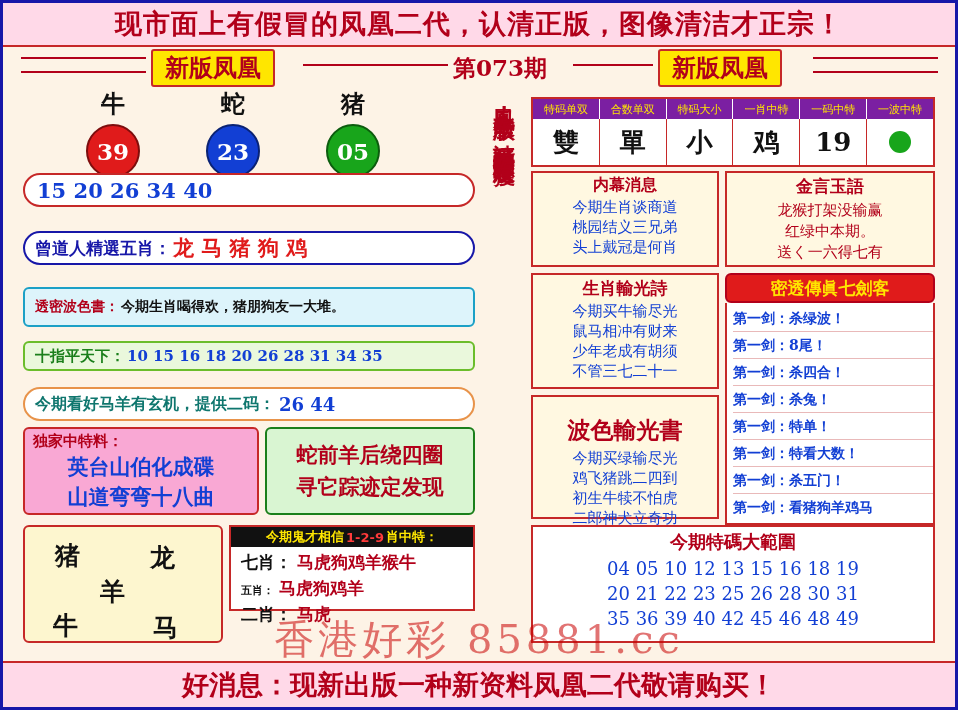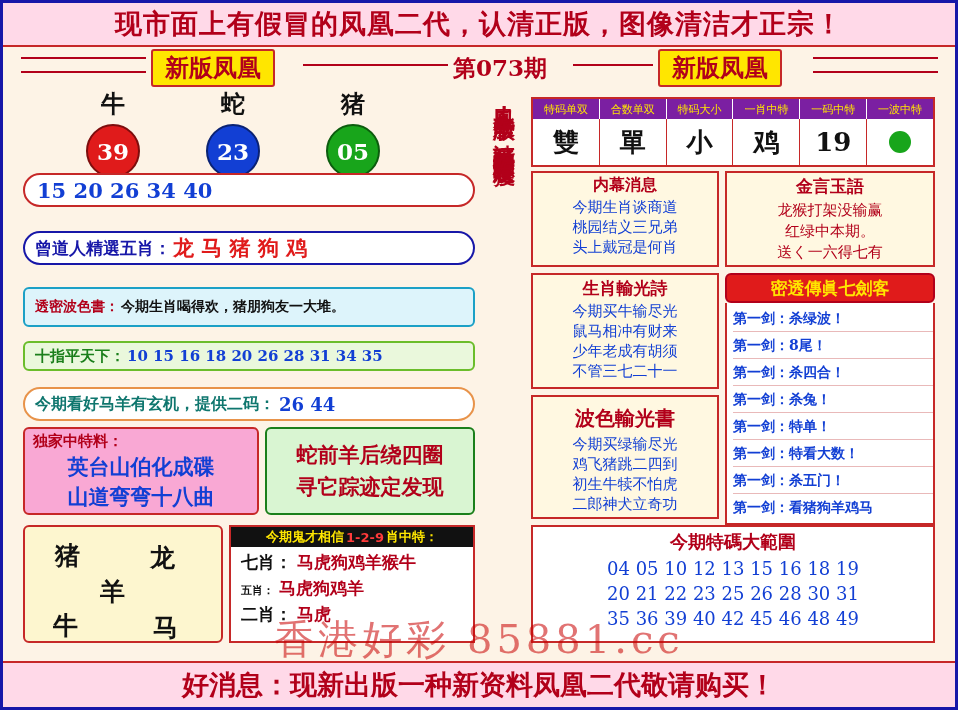--- a/index.html
+++ b/index.html
@@ -253,21 +253,21 @@
   </div>
 
   <div class="abs panel" style="left:20px; top:522px; width:200px; height:118px; background:#fdf6cf; border-color:#c62828; border-radius:6px;">
     <div class="abs" style="left:30px; top:12px; font-size:25px; font-weight:bold; color:#111; font-family:'DejaVu Serif','Liberation Serif',serif;">猪</div>
     <div class="abs" style="left:125px; top:14px; font-size:25px; font-weight:bold; color:#111; font-family:'DejaVu Serif','Liberation Serif',serif;">龙</div>
     <div class="abs" style="left:75px; top:48px; font-size:25px; font-weight:bold; color:#111; font-family:'DejaVu Serif','Liberation Serif',serif;">羊</div>
     <div class="abs" style="left:28px; top:82px; font-size:25px; font-weight:bold; color:#111; font-family:'DejaVu Serif','Liberation Serif',serif;">牛</div>
     <div class="abs" style="left:128px; top:84px; font-size:25px; font-weight:bold; color:#111; font-family:'DejaVu Serif','Liberation Serif',serif;">马</div>
   </div>
 
-  <div class="abs panel" style="left:226px; top:522px; width:246px; height:118px; background:#fff; border-color:#c62828;">
+  <div class="abs panel" style="left:226px; top:522px; width:246px; height:86px; background:#fff; border-color:#c62828;">
     <div style="background:#111; height:20px; display:flex; align-items:center; justify-content:center;">
       <span style="color:#ffe600; font-size:13px; font-weight:bold; font-family:'DejaVu Sans','Liberation Sans',sans-serif;">今期鬼才相信</span>
       <span style="color:#ff3b3b; font-size:13px; font-weight:bold; margin:0 2px; font-family:'DejaVu Sans','Liberation Sans',sans-serif;">1-2-9</span>
       <span style="color:#ffe600; font-size:13px; font-weight:bold; font-family:'DejaVu Sans','Liberation Sans',sans-serif;">肖中特：</span>
     </div>
     <div style="padding:4px 0 0 10px;">
       <div style="margin-bottom:3px;">
         <span style="font-size:17px; font-weight:bold; color:#111; font-family:'DejaVu Serif','Liberation Serif',serif;">七肖：</span>
         <span style="font-size:17px; font-weight:bold; color:#b2001a; font-family:'DejaVu Serif','Liberation Serif',serif;">马虎狗鸡羊猴牛</span>
       </div>
@@ -323,21 +323,21 @@
 
   <div class="abs panel" style="left:528px; top:270px; width:188px; height:116px; background:#fff8e1; border-color:#c62828;">
     <div class="panel-title" style="font-size:17px; color:#b2001a; margin-top:2px;">生肖輸光詩</div>
     <div class="panel-line" style="font-size:15px; color:#123fd4; margin-top:2px;">今期买牛输尽光</div>
     <div class="panel-line" style="font-size:15px; color:#123fd4; margin-top:1px;">鼠马相冲有财来</div>
     <div class="panel-line" style="font-size:15px; color:#123fd4; margin-top:1px;">少年老成有胡须</div>
     <div class="panel-line" style="font-size:15px; color:#123fd4; margin-top:1px;">不管三七二十一</div>
   </div>
 
   <div class="abs panel" style="left:528px; top:392px; width:188px; height:124px; background:#fff8e1; border-color:#c62828;">
-    <div class="panel-title" style="font-size:20px; color:#b2001a; margin-top:8px;">波色輸光書</div>
+    <div class="panel-title" style="font-size:23px; color:#b2001a; margin-top:18px;">波色輸光書</div>
     <div class="panel-line" style="font-size:15px; color:#123fd4; margin-top:3px;">今期买绿输尽光</div>
     <div class="panel-line" style="font-size:15px; color:#123fd4; margin-top:1px;">鸡飞猪跳二四到</div>
     <div class="panel-line" style="font-size:15px; color:#123fd4; margin-top:1px;">初生牛犊不怕虎</div>
     <div class="panel-line" style="font-size:15px; color:#123fd4; margin-top:1px;">二郎神犬立奇功</div>
   </div>
 
   <div class="abs" style="left:722px; top:270px; width:210px; height:246px;">
     <div style="background:#e01b1b; border:2px solid #b2001a; border-radius:6px; height:26px; display:flex; align-items:center; justify-content:center;">
       <span style="color:#ffe600; font-size:17px; font-weight:bold; font-family:'DejaVu Serif','Liberation Serif',serif;">密透傳眞七劍客</span>
     </div>

